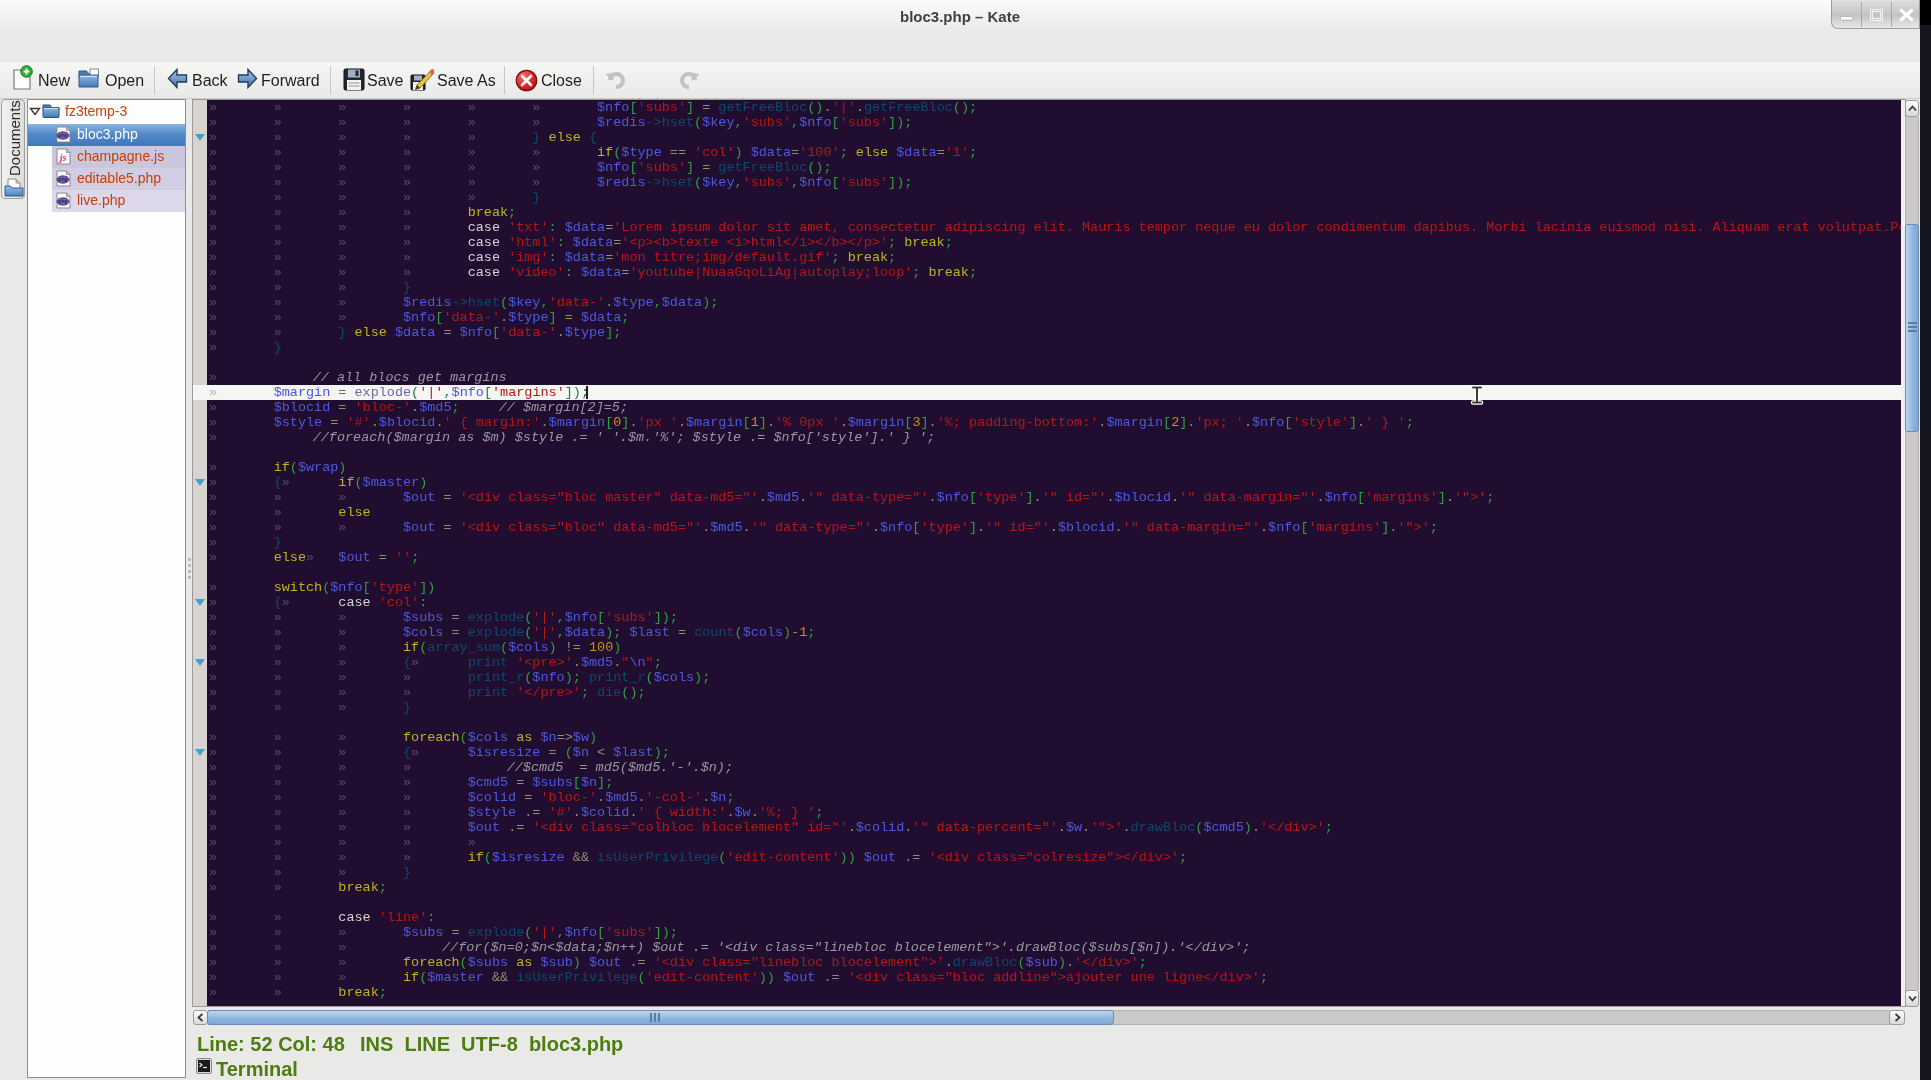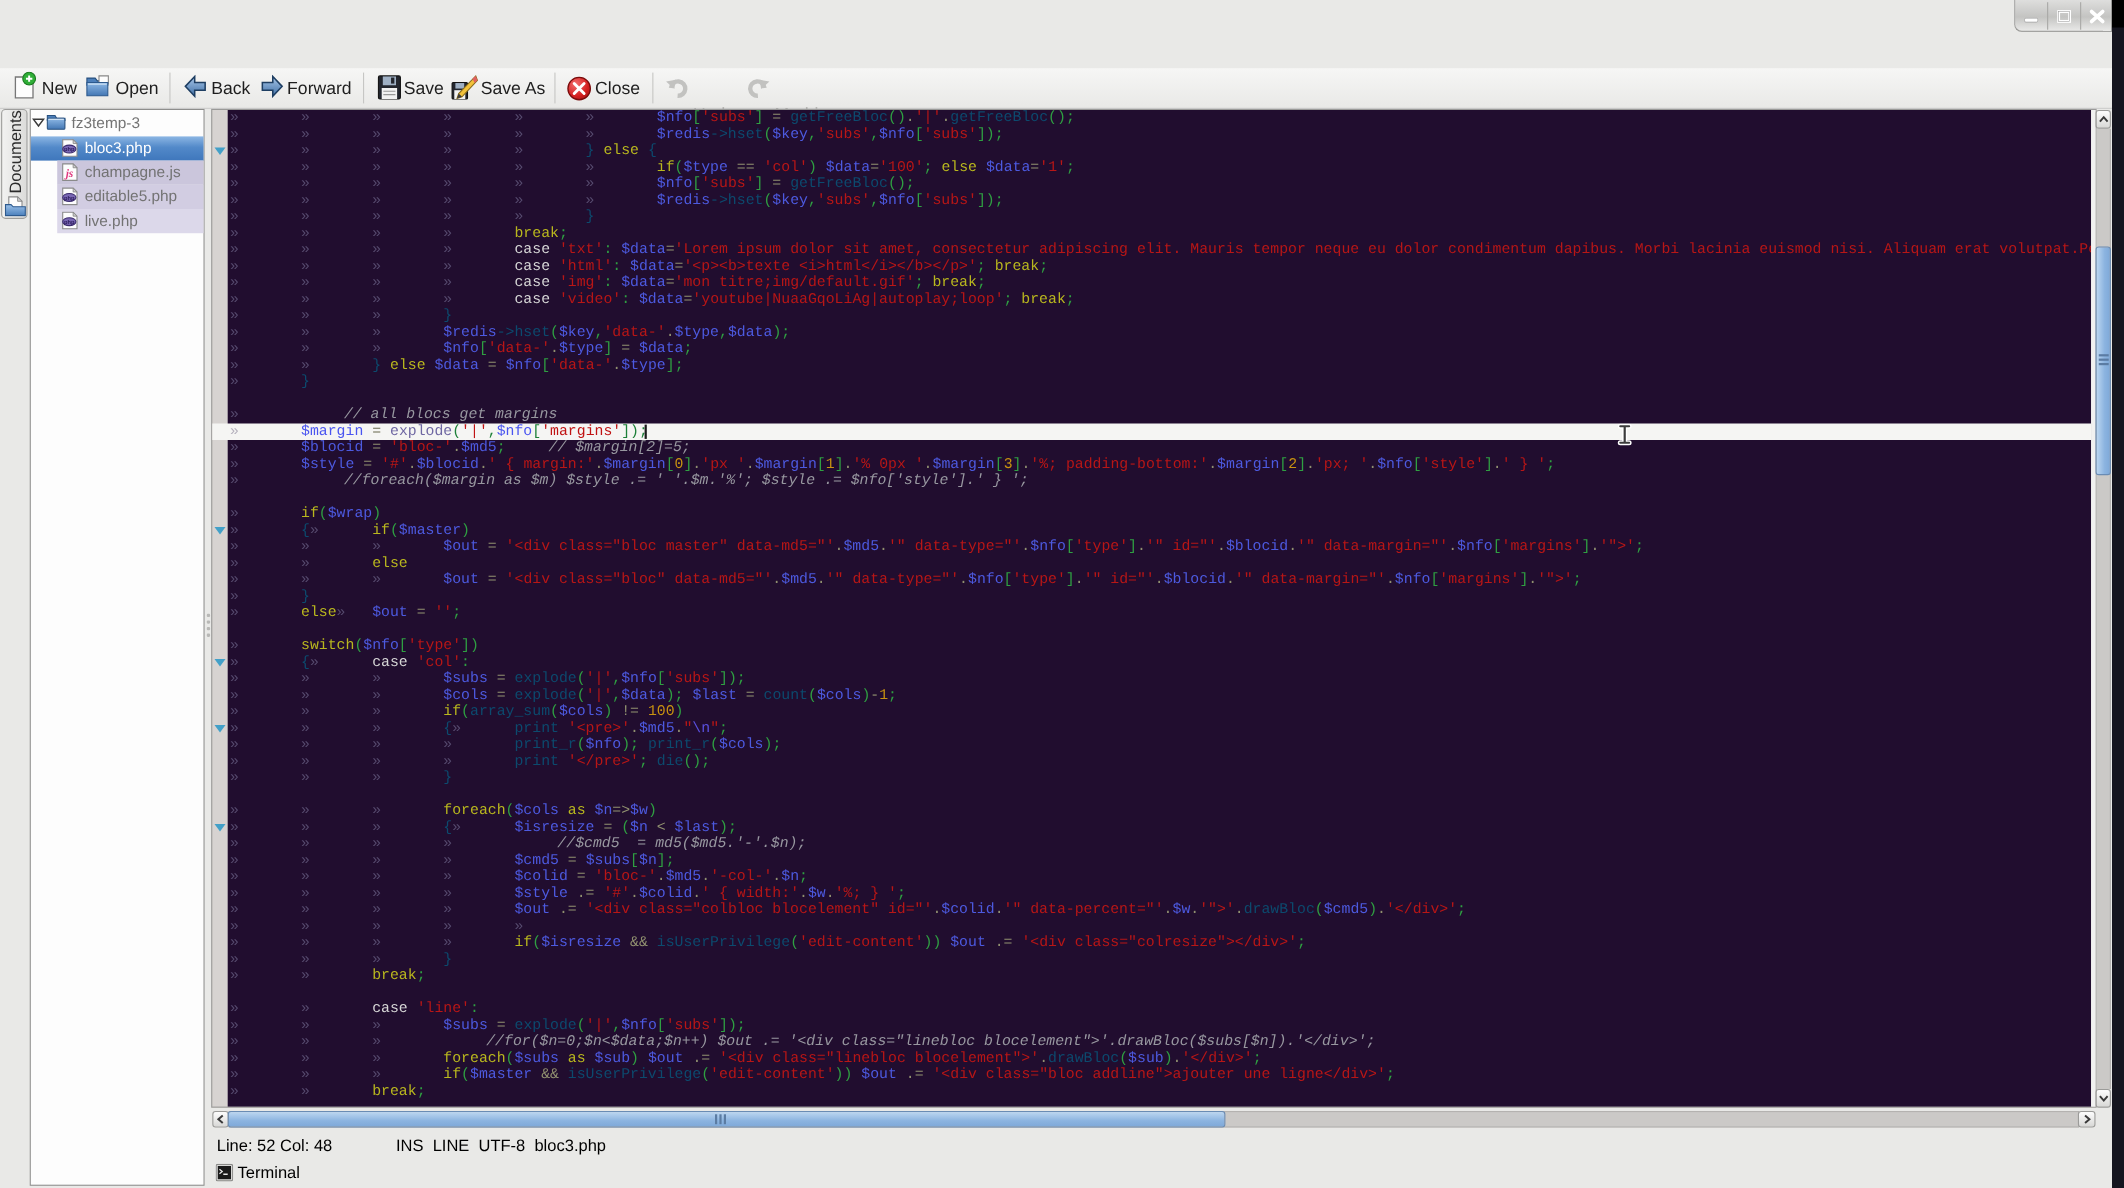--- a/index.html
+++ b/index.html
@@ -27,21 +27,21 @@
 .tsep { position:absolute; top:4px; width:1px; height:28px; background:#c6c6c4; }
 
 #sidetab { position:absolute; left:1px; top:99px; width:24px; height:100px;
   background:linear-gradient(90deg,#f2f2f1,#dcdcda); border:1px solid #9e9e9c; border-radius:4px; }
 #sidetab span { position:absolute; left:4px; top:76px; transform:rotate(-90deg); transform-origin:0 0;
   font-size:15px; color:#2b2b2b; white-space:nowrap; }
 
 #tree { position:absolute; left:27px; top:99px; width:159px; height:979px;
   background:#fdfdfd; border:1px solid #8e8e8c; }
 .trow { position:absolute; left:0; width:157px; height:22px; }
-.tlab { position:absolute; top:3px; font-size:14px; color:#737373; white-space:nowrap; }
+.tlab { position:absolute; top:3px; font-size:14px; color:#c2410c; white-space:nowrap; }
 
 #edframe { position:absolute; left:192px; top:99px; width:1714px; height:908px; border:1px solid #9a9a98; background:#d7d3d1; }
 #codebg { position:absolute; left:207px; top:100px; width:1694px; height:906px; background:#210d2f; overflow:hidden; }
 #curline { position:absolute; left:193px; top:385px; width:1708px; height:15px; background:#f5f5f3; }
 #codeclip { position:absolute; left:193px; top:100px; width:1708px; height:906px; overflow:hidden; }
 pre#code { position:absolute; left:16px; top:0; font-family:"Liberation Mono", monospace;
   font-size:13.47px; line-height:15px; color:#2f9f42; }
 pre#code i { font-style:normal; }
 i.t { color:#564a6e; } i.tw { color:#b5b1bd; }
 i.v { color:#4d5ae0; } i.s { color:#b81616; } i.k { color:#b9b71e; }
@@ -57,24 +57,27 @@
 
 .sbtn { position:absolute; background:linear-gradient(180deg,#fdfdfd,#d8d8d6); border:1px solid #9b9b99; border-radius:3px; }
 #vtrack { position:absolute; left:1905px; top:117px; width:14px; height:873px; background:#cbc9c7; border-left:1px solid #b4b2b0; border-right:1px solid #b4b2b0; }
 #vthumb { position:absolute; left:1905px; top:224px; width:14px; height:208px;
   background:linear-gradient(90deg,#bcd6f0,#8cb4e0 60%,#7fa9d9); border:1px solid #6a8cb4; border-radius:3px; }
 #htrack { position:absolute; left:208px; top:1010px; width:1682px; height:15px; background:#cbc9c7; border-top:1px solid #b4b2b0; border-bottom:1px solid #b4b2b0; }
 #hthumb { position:absolute; left:207px; top:1010px; width:907px; height:15px;
   background:linear-gradient(180deg,#bcd6f0,#8cb4e0 60%,#7fa9d9); border:1px solid #6a8cb4; border-radius:3px; }
 .grip { position:absolute; background:#5b7ca3; }
 
-.st { position:absolute; font-size:15px; color:#000000; }
+.st { position:absolute; font-size:20px; color:#4d7c0f;font-weight:bold; }
 </style></head><body>
 <div id="blacktr"></div>
 <div id="win">
+<div id="titlebar">
+      <div id="title">bloc3.php – Kate</div>
+    </div>
 <div id="winbtns">
       <div class="btnsep" style="left:29px"></div>
       <div class="btnsep" style="left:59px"></div>
       <svg class="abs" style="left:8px;top:16px" width="13" height="5" viewBox="0 0 13 5">
         <rect x="0.5" y="0.5" width="12" height="3.6" rx="1.2" fill="#fff" stroke="#9a9a9a" stroke-width="0.6"></rect>
       </svg>
       <svg class="abs" style="left:38px;top:9px" width="13" height="12" viewBox="0 0 13 12">
         <rect x="1.5" y="1.5" width="10" height="9" fill="none" stroke="#fff" stroke-width="2.6"></rect>
         <rect x="1.5" y="1.5" width="10" height="9" fill="none" stroke="#9a9a9a" stroke-width="0.5"></rect>
       </svg>

